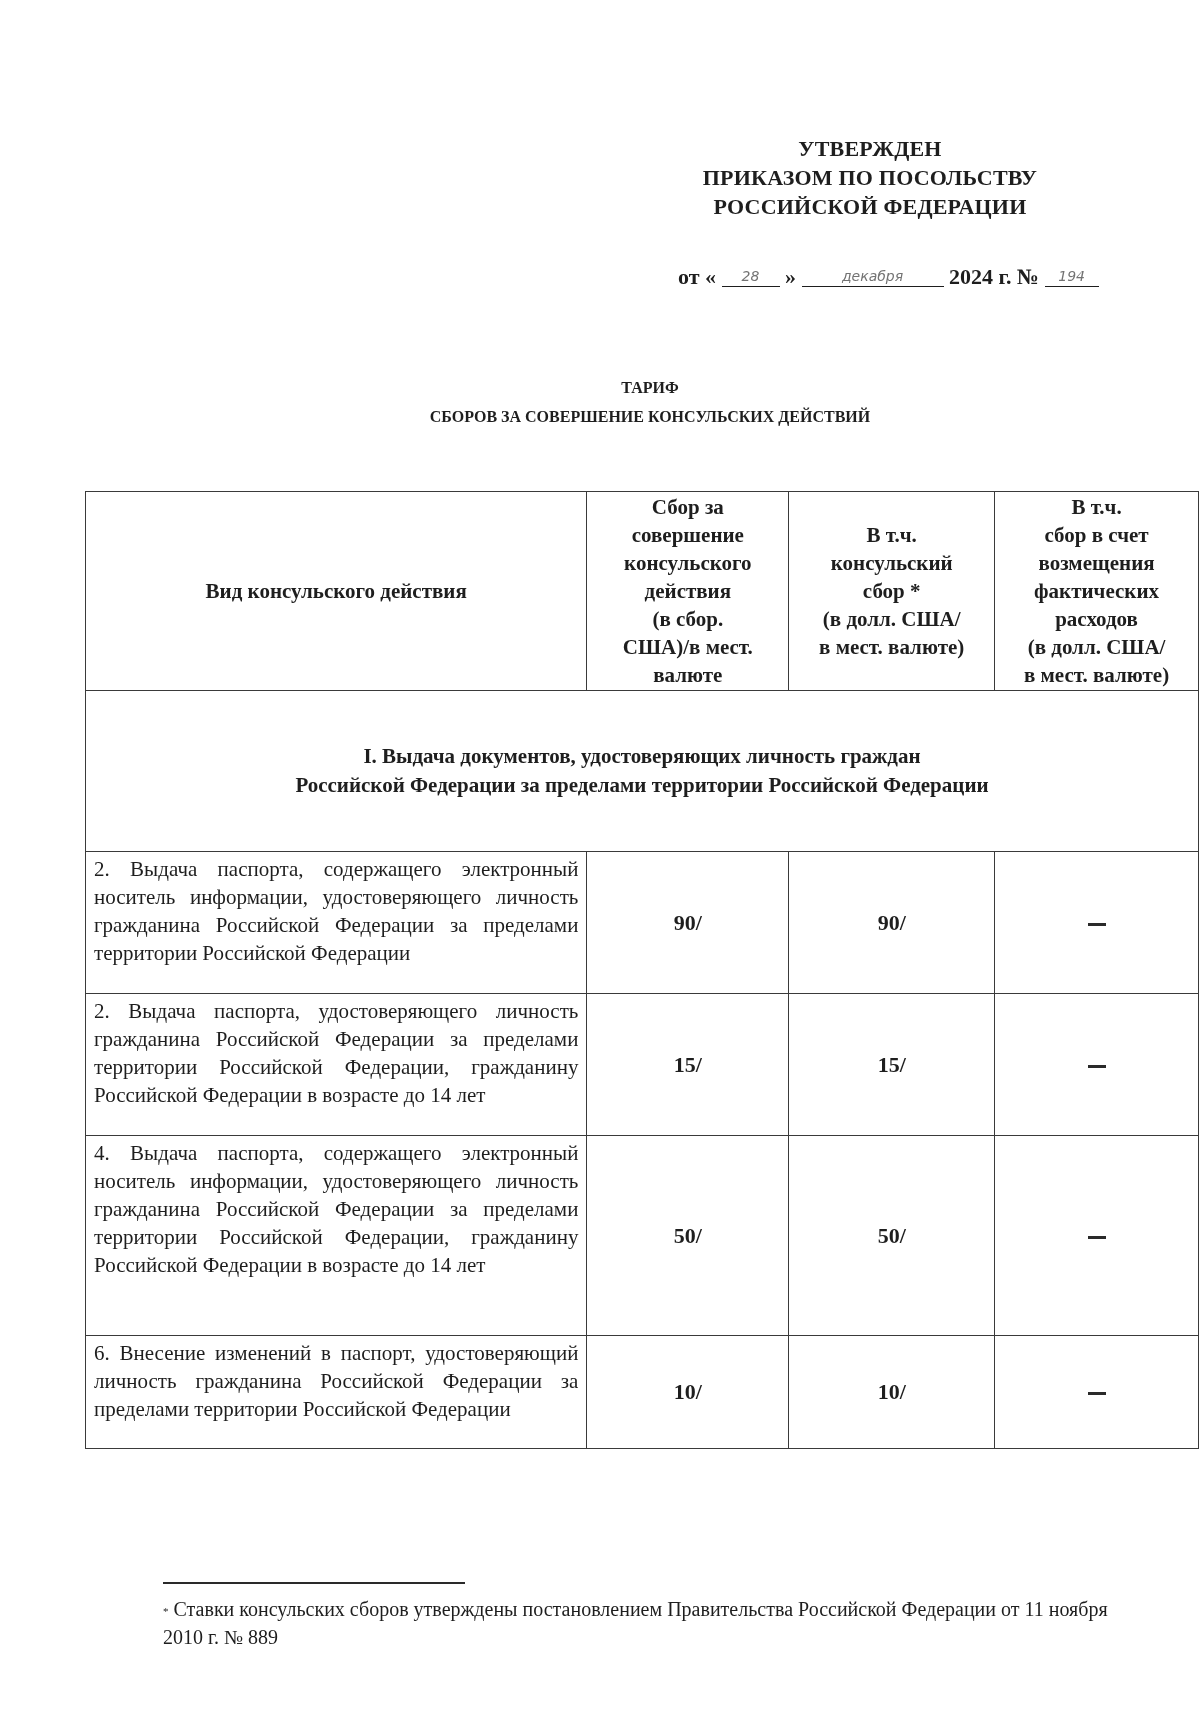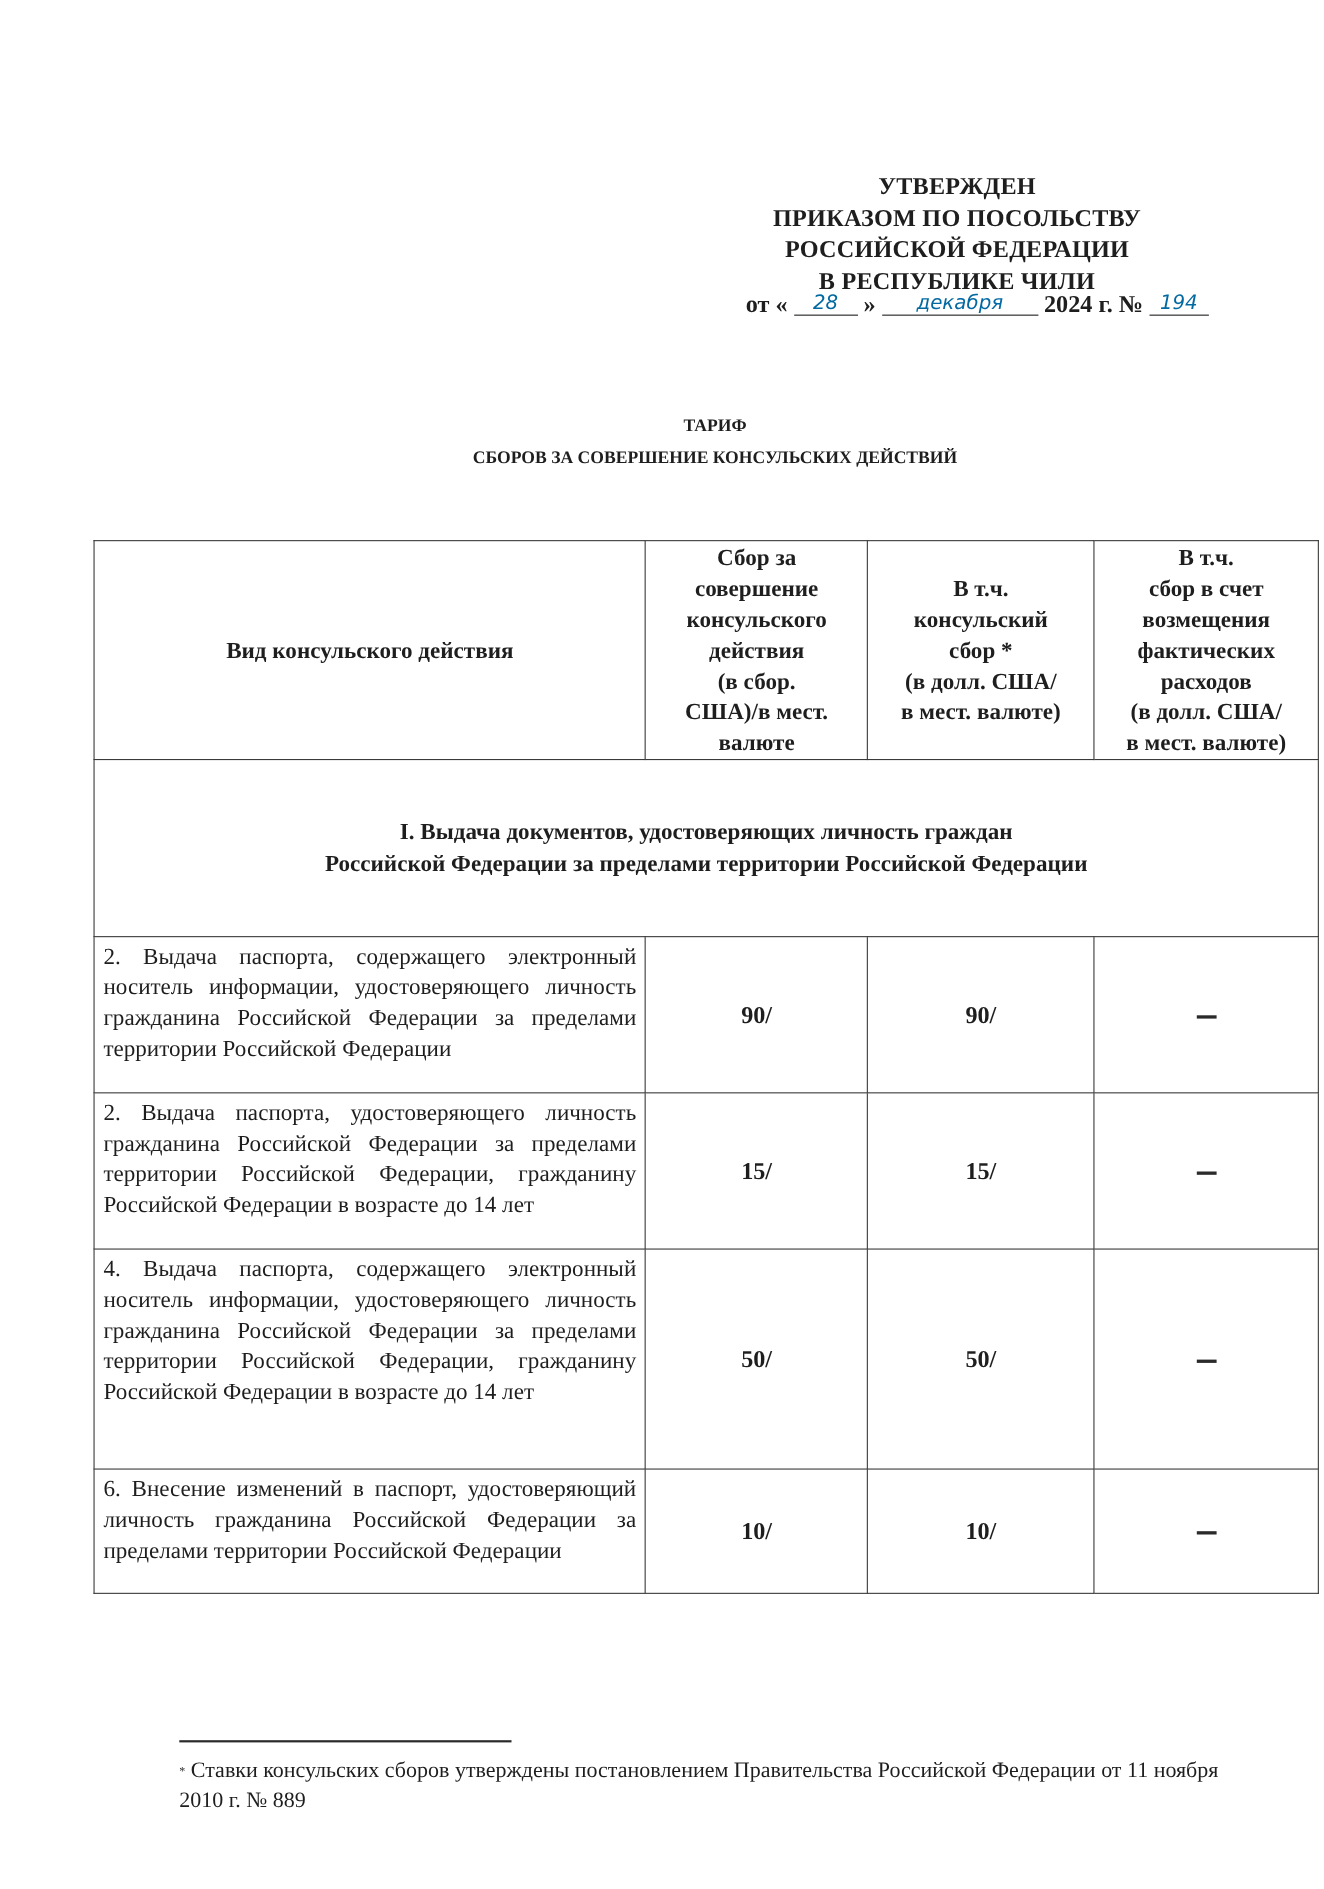--- a/index.html
+++ b/index.html
@@ -1,25 +1,25 @@
 <!DOCTYPE html>
 <html><head>
 <meta charset="utf-8">
 <style>
   html, body { margin:0; padding:0; background:#ffffff; }
   body { width:1204px; height:1717px; position:relative; overflow:hidden;
          font-family:"Liberation Serif","DejaVu Serif",serif; color:#1e1e1e; }
   .approval { position:absolute; left:640px; width:460px; top:134px; text-align:center;
-              font-weight:bold; font-size:22px; line-height:29px; letter-spacing:0.2px;margin-top:20px; }
+              font-weight:bold; font-size:22px; line-height:29px; letter-spacing:0.2px; }
   .dateline { position:absolute; left:678px; top:262px; font-weight:bold; font-size:22px;
               line-height:30px; white-space:nowrap; }
   .blank { display:inline-block; border-bottom:1.5px solid #1e1e1e; text-align:center;
            height:24px; vertical-align:baseline; position:relative; }
   .hand { font-family:"DejaVu Sans",sans-serif; font-style:italic; font-weight:normal;
-          color:#0369a1; font-size:18px; position:relative; top:-3px; }
+          color:#737373; font-size:14px; position:relative; top:-3px; }
   .b-day { width:58px; } .b-month { width:142px; } .b-num { width:54px; }
   .title { position:absolute; left:100px; width:1100px; top:373px; text-align:center;
            font-weight:bold; font-size:16px; line-height:29px; }
   table.tariff { position:absolute; left:85px; top:491px; width:1114px;
                  border-collapse:collapse; font-size:21px; }
   table.tariff td, table.tariff th { border:1.6px solid #3a3a3a; padding:0; }
   th { font-weight:bold; text-align:center; vertical-align:middle; line-height:28px;margin-top:12px; }
   .c1 { width:501px; } .c2 { width:201px; } .c3 { width:205px; } .c4 { width:203px; }
   .section td { height:160px; text-align:center; font-weight:bold; line-height:29px; }
   .desc { text-align:justify; text-align-last:left; padding:3px 8px 1px 8px !important;
@@ -30,21 +30,20 @@
   .footnote { position:absolute; left:163px; top:1595px; width:980px; font-size:20px; line-height:28px; }
   .sup { font-size:11px; vertical-align:top; position:relative; top:2px; }
 </style>
 </head>
 <body>
 
 <div class="approval">
   <div>УТВЕРЖДЕН</div>
   <div>ПРИКАЗОМ ПО ПОСОЛЬСТВУ</div>
   <div>РОССИЙСКОЙ ФЕДЕРАЦИИ</div>
-  <div>В РЕСПУБЛИКЕ ЧИЛИ</div>
 </div>
 
 <div class="dateline">
   <span>от «</span>
   <span class="blank b-day"><span class="hand">28</span></span>
   <span>»</span>
   <span class="blank b-month"><span class="hand">декабря</span></span>
   <span>2024 г. №</span>
   <span class="blank b-num"><span class="hand">194</span></span>
 </div>

